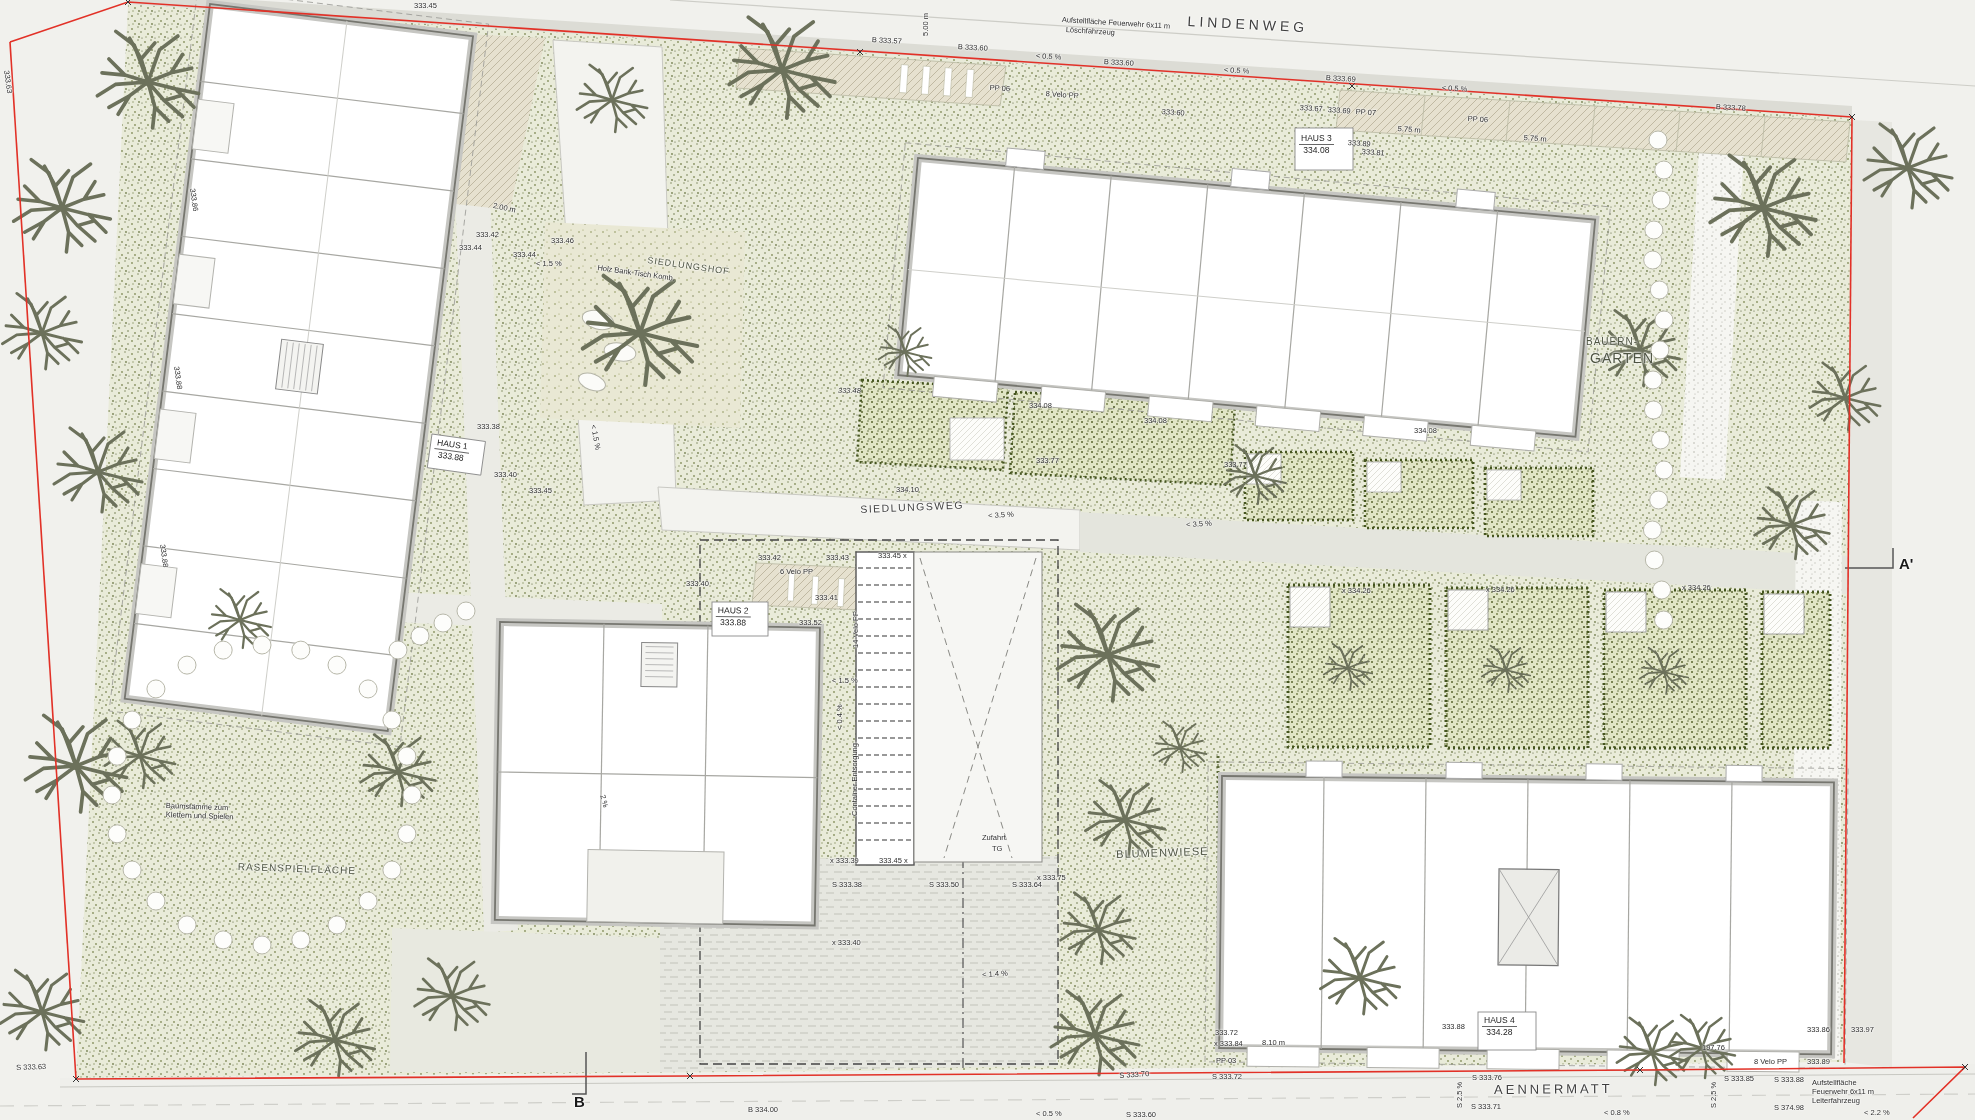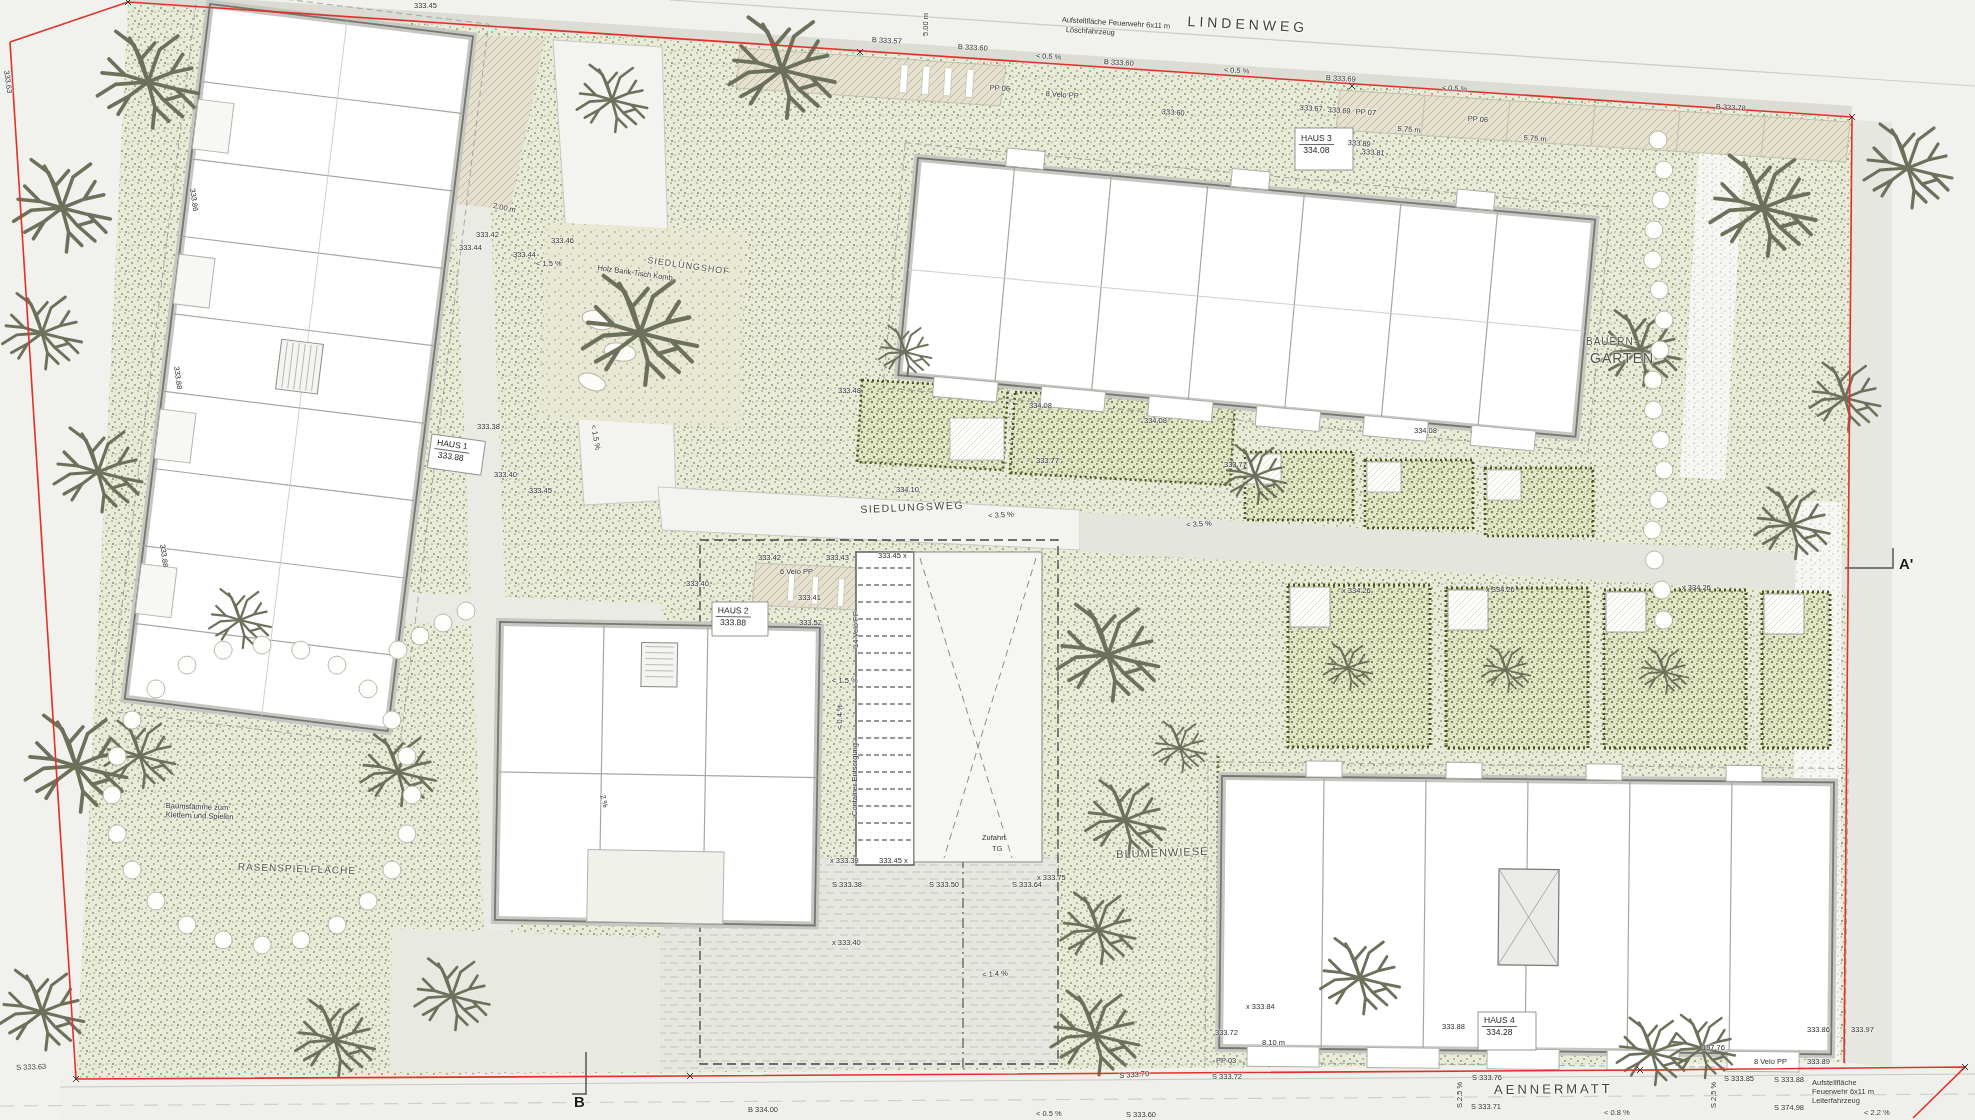--- a/index.html
+++ b/index.html
@@ -461,30 +461,30 @@
       <span class="lbl ann" style="left: 476px; top: 231px;">333.42</span>
       <span class="lbl ann" style="left: 459px; top: 244px;">333.44</span>
       <span class="lbl ann" style="left: 513px; top: 251px;">333.44</span>
       <span class="lbl ann" style="left: 551px; top: 237px;">333.46</span>
       <span class="lbl ann" style="left: 536px; top: 260px;">&lt; 1.5 %</span>
       <span class="lbl ann" style="left: 597px; top: 424px; transform: rotate(80deg);">&lt; 1.5 %</span>
       <span class="lbl ann" style="left: 477px; top: 423px;">333.38</span>
       <span class="lbl ann" style="left: 494px; top: 471px;">333.40</span>
       <span class="lbl ann" style="left: 529px; top: 487px;">333.45</span>
       <span class="lbl ann" style="left: 598px; top: 264px; transform: rotate(8deg);">Holz Bank-Tisch Komb.</span>
-      <span class="lbl ann" style="left: 838px; top: 387px;">333.48</span>
+      <span class="lbl ann" style="left: 838px; top: 387px; font-style: italic;">333.48</span>
       <span class="lbl ann" style="left: 896px; top: 486px;">334.10</span>
       <span class="lbl ann" style="left: 988px; top: 512px; transform: rotate(-3deg);">&lt; 3.5 %</span>
       <span class="lbl ann" style="left: 1186px; top: 521px; transform: rotate(-3deg);">&lt; 3.5 %</span>
       <span class="lbl ann" style="left: 1029px; top: 402px;">334.08</span>
       <span class="lbl ann" style="left: 1036px; top: 457px;">333.77</span>
       <span class="lbl ann" style="left: 1144px; top: 417px;">334.08</span>
       <span class="lbl ann" style="left: 1224px; top: 461px;">333.77</span>
       <span class="lbl ann" style="left: 1414px; top: 427px;">334.08</span>
-      <span class="lbl ann" style="left: 765px; top: 594px; padding-left: 33px;">333.41</span>
+      <span class="lbl ann" style="left: 782px; top: 594px; padding-left: 33px;">333.41</span>
       <span class="lbl ann" style="left: 758px; top: 554px;">333.42</span>
       <span class="lbl ann" style="left: 826px; top: 554px;">333.43</span>
       <span class="lbl ann" style="left: 878px; top: 552px;">333.45 x</span>
       <span class="lbl ann" style="left: 780px; top: 568px;">6 Velo PP</span>
       <span class="lbl ann" style="left: 686px; top: 580px;">333.40</span>
       <span class="lbl ann" style="left: 799px; top: 619px;">333.52</span>
       <span class="lbl ann" style="left: 852px; top: 648px; transform: rotate(-90deg);">14 Velo PP</span>
       <span class="lbl ann" style="left: 851px; top: 816px; transform: rotate(-90deg);">Container Entsorgung</span>
       <span class="lbl ann" style="left: 832px; top: 677px;">&lt; 1.5 %</span>
       <span class="lbl ann" style="left: 836px; top: 730px; transform: rotate(-90deg);">&lt; 0.4 %</span>
@@ -502,21 +502,21 @@
       <span class="lbl ann" style="left: 166px; top: 802px; transform: rotate(2deg);">Baumstämme zum</span>
       <span class="lbl ann" style="left: 166px; top: 811px; transform: rotate(2deg);">Klettern und Spielen</span>
       <span class="lbl ann" style="left: 1342px; top: 587px;">x 334.26</span>
       <span class="lbl ann" style="left: 1486px; top: 586px;">x 334.26</span>
       <span class="lbl ann" style="left: 1682px; top: 584px;">x 334.26</span>
       <span class="lbl ann" style="left: 748px; top: 1106px;">B 334.00</span>
       <span class="lbl ann" style="left: 1036px; top: 1110px;">&lt; 0.5 %</span>
       <span class="lbl ann" style="left: 1119px; top: 1072px; transform: rotate(-4deg);">S 333.70</span>
       <span class="lbl ann" style="left: 1212px; top: 1073px;">S 333.72</span>
       <span class="lbl ann" style="left: 1126px; top: 1111px;">S 333.60</span>
-      <span class="lbl ann" style="left: 1214px; top: 1003px; margin-left: 32px;">x 333.84</span>
+      <span class="lbl ann" style="left: 1214px; top: 1040px;">x 333.84</span>
       <span class="lbl ann" style="left: 1215px; top: 1029px;">333.72</span>
       <span class="lbl ann" style="left: 1216px; top: 1057px;">PP 03</span>
       <span class="lbl ann" style="left: 1262px; top: 1039px;">8.10 m</span>
       <span class="lbl ann" style="left: 1442px; top: 1023px;">333.88</span>
       <span class="lbl ann" style="left: 1456px; top: 1108px; transform: rotate(-90deg);">S 2.5 %</span>
       <span class="lbl ann" style="left: 1472px; top: 1074px;">S 333.76</span>
       <span class="lbl ann" style="left: 1471px; top: 1103px;">S 333.71</span>
       <span class="lbl ann" style="left: 1604px; top: 1109px;">&lt; 0.8 %</span>
       <span class="lbl ann" style="left: 1710px; top: 1108px; transform: rotate(-90deg);">S 2.5 %</span>
       <span class="lbl ann" style="left: 1702px; top: 1044px;">197.76</span>

